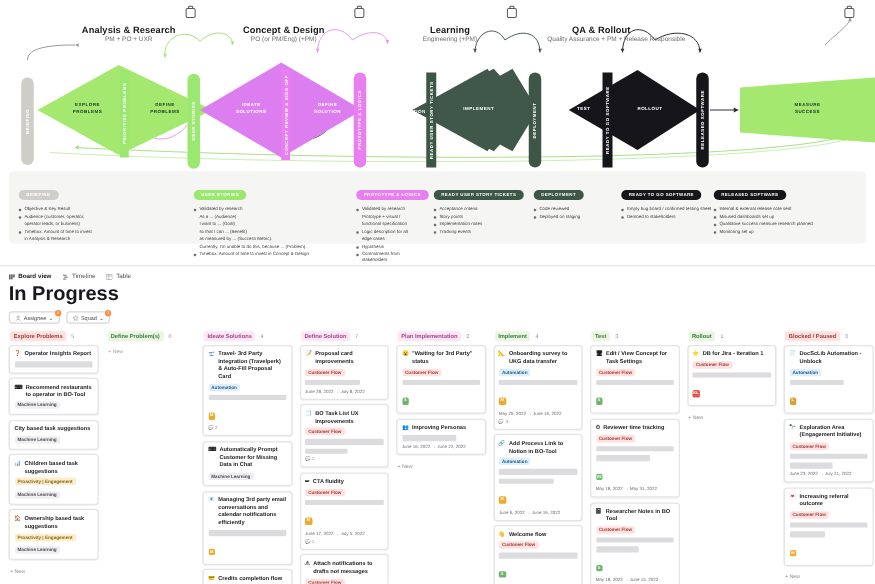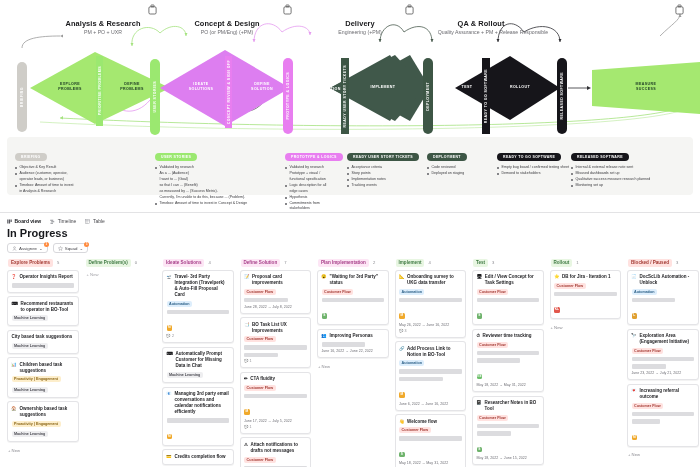--- a/index.html
+++ b/index.html
@@ -130,21 +130,21 @@
     padding: 5px 7px 2px 7px;
   }
   .view-tab {
     display: flex; align-items: center; gap: 2.5px;
     font-size: 5px; color: #4a4a4f; cursor: pointer;
   }
   .view-tab.active { color: #17181c; font-weight: bold; }
   .mini-ico { width: 5px; height: 5px; flex: 0 0 auto; }
 
   .board-title {
-    font-size: 11px; font-weight: bold;
+    font-size: 16px; font-weight: bold;
     padding: 1px 7px 1px 7px; color: #17181c;
   }
   .filters { display: flex; gap: 5px; padding: 3px 7px 5px 7px; }
   .filter-pill {
     display: flex; align-items: center; gap: 2px;
     border: 1px solid #d8d8dc;
     border-radius: 3px;
     padding: 1.5px 4px;
     font-size: 4.4px;
     color: #48484d;
@@ -299,21 +299,21 @@
 
       <polygon points="592,70 700,62 700,114 592,106" fill="#a5e870"></polygon>
     </svg>
 
     <div class="phase-title" style="left:48px; top:19px; width:110px;">Analysis &amp; Research</div>
     <div class="phase-sub" style="left:48px; top:29px; width:110px;">PM + PO + UXR</div>
 
     <div class="phase-title" style="left:172px; top:19px; width:110px;">Concept &amp; Design</div>
     <div class="phase-sub" style="left:172px; top:29px; width:110px;">PO (or PM/Eng) (+PM)</div>
 
-    <div class="phase-title" style="left:305px; top:19px; width:110px;">Delivery</div>
+    <div class="phase-title" style="left:305px; top:19px; width:110px;">Learning</div>
     <div class="phase-sub" style="left:305px; top:29px; width:110px;">Engineering (+PM)</div>
 
     <div class="phase-title" style="left:416px; top:19px; width:130px;">QA &amp; Rollout</div>
     <div class="phase-sub" style="left:428px; top:29px; width:130px;">Quality Assurance + PM +
 Release Responsible</div>
 
     <svg class="trash-ico" style="left:148px; top:4px;" viewBox="0 0 10 12">
         <rect x="1" y="3" width="8" height="8" rx="1.4" fill="none" stroke="#555" stroke-width="0.9"></rect>
         <rect x="3.2" y="1" width="3.6" height="2" rx=".7" fill="none" stroke="#555" stroke-width="0.9"></rect>
       </svg>

